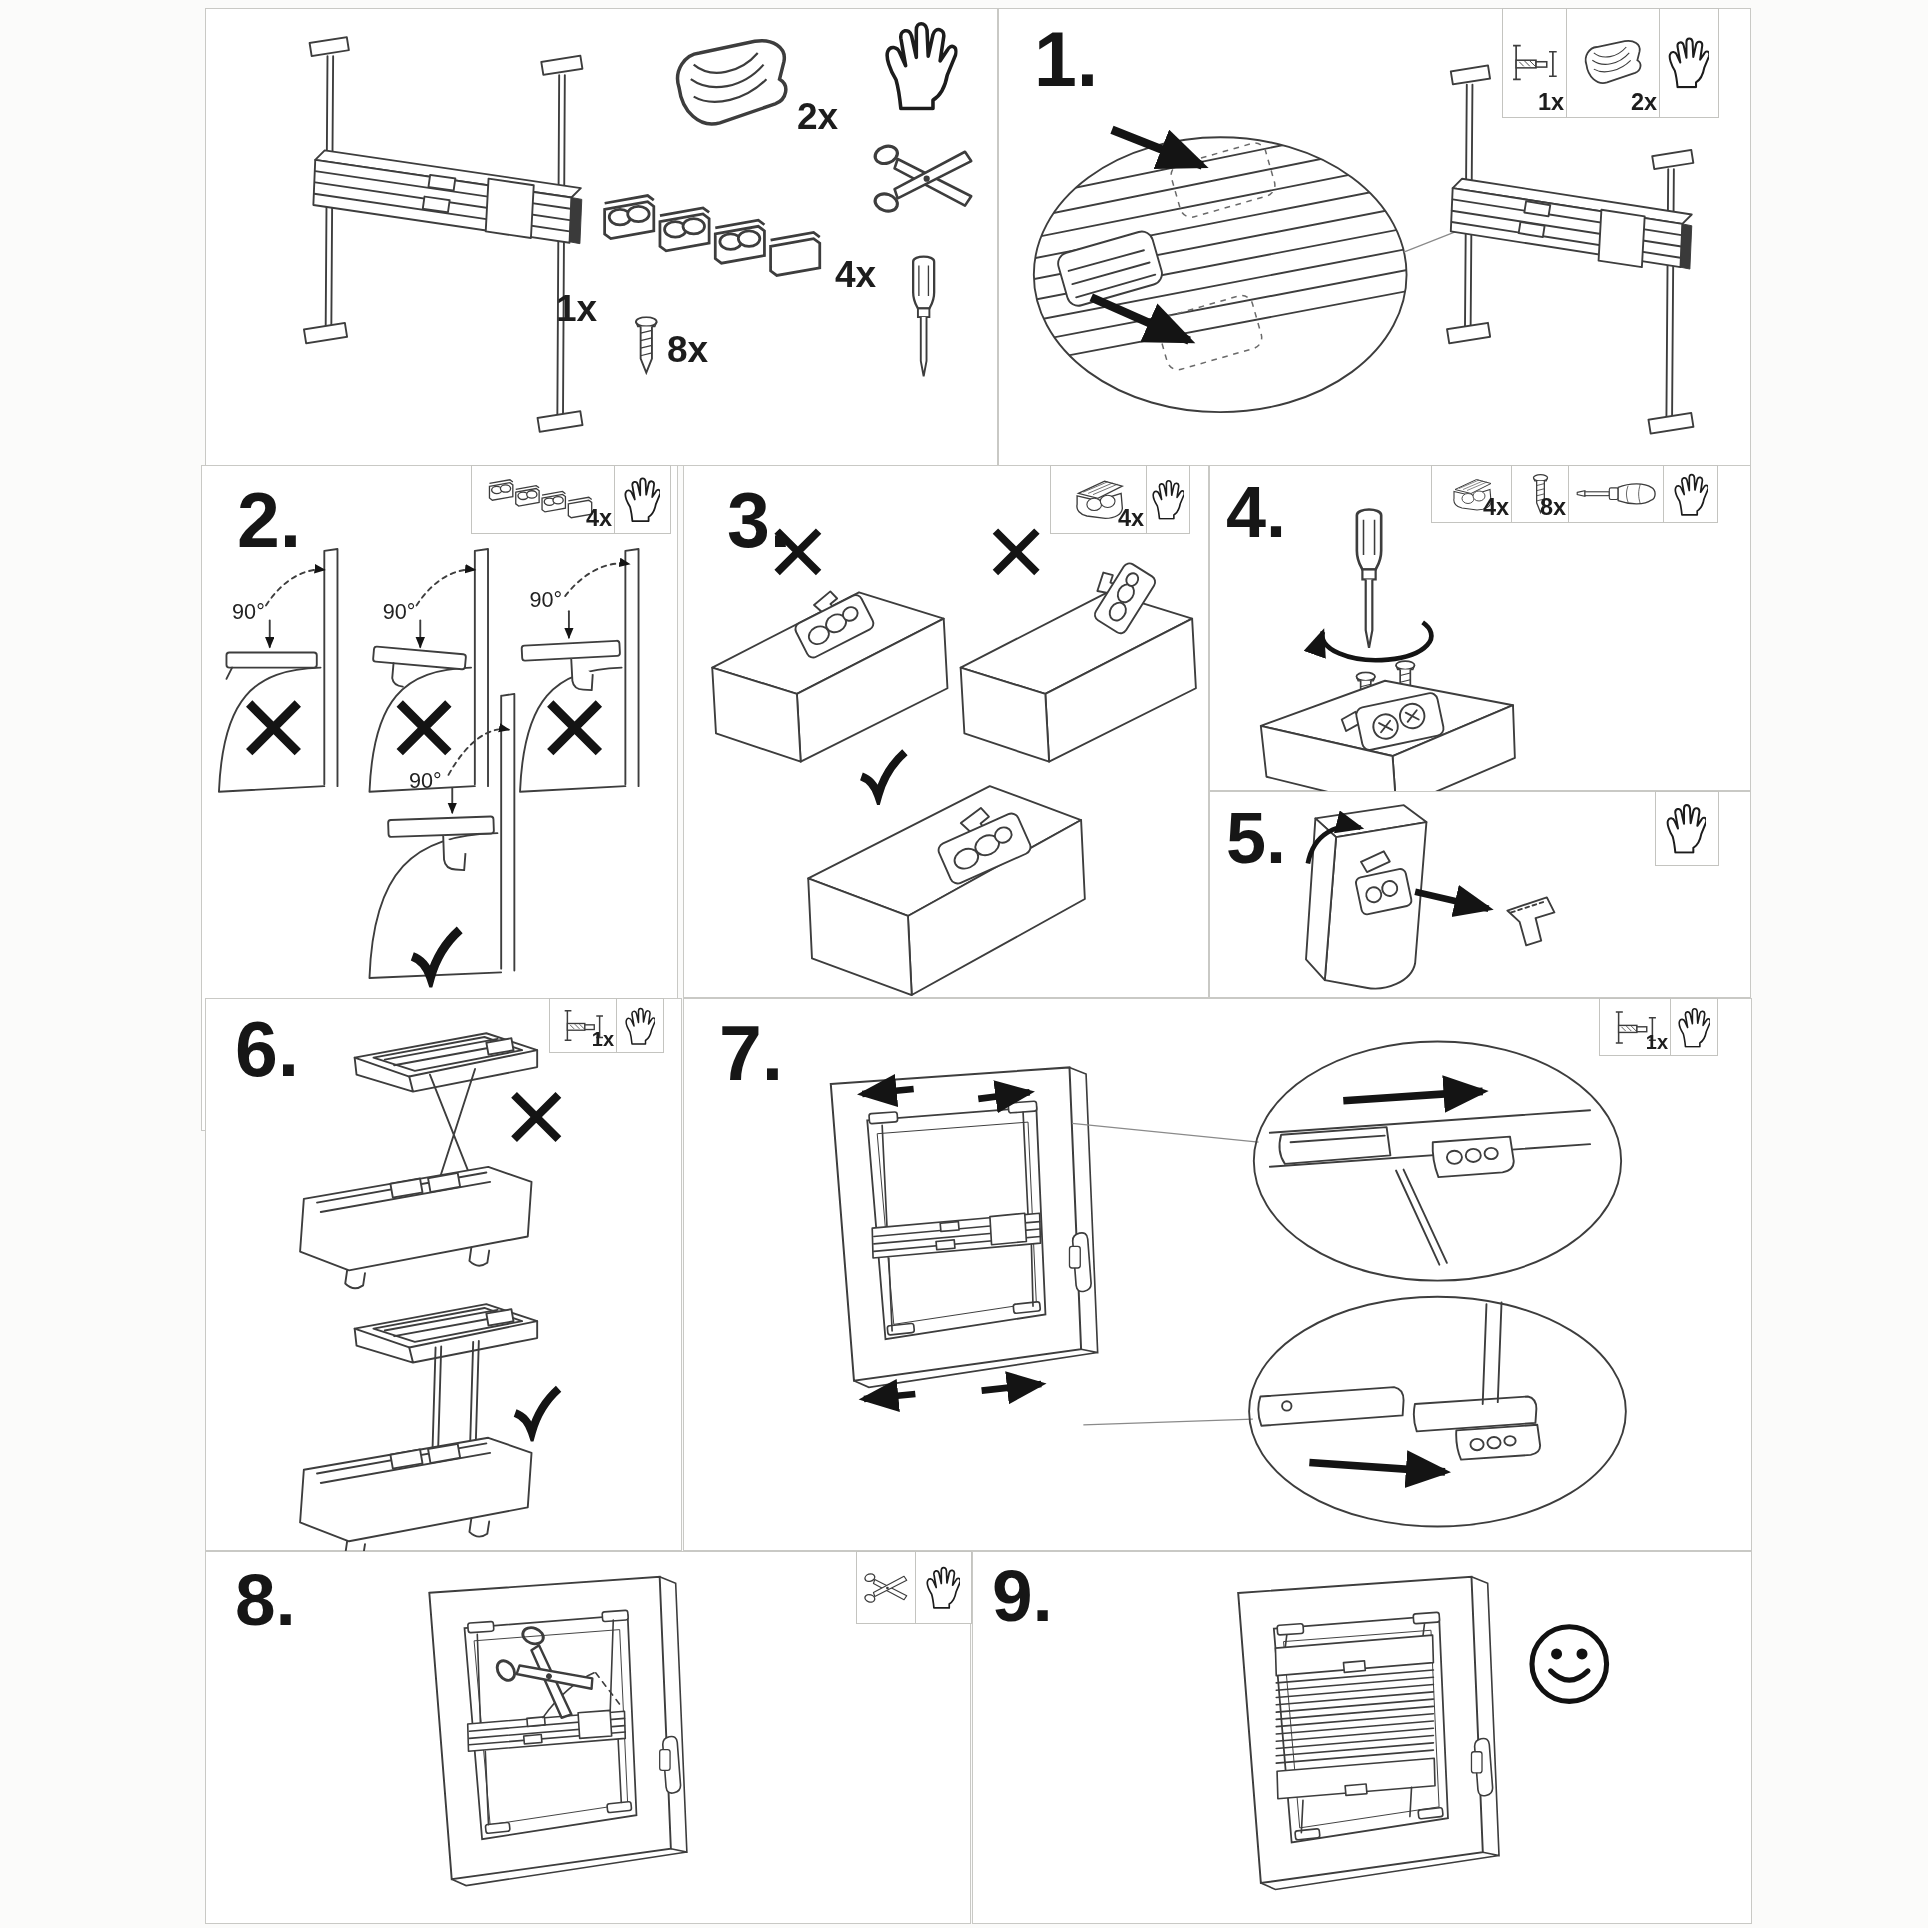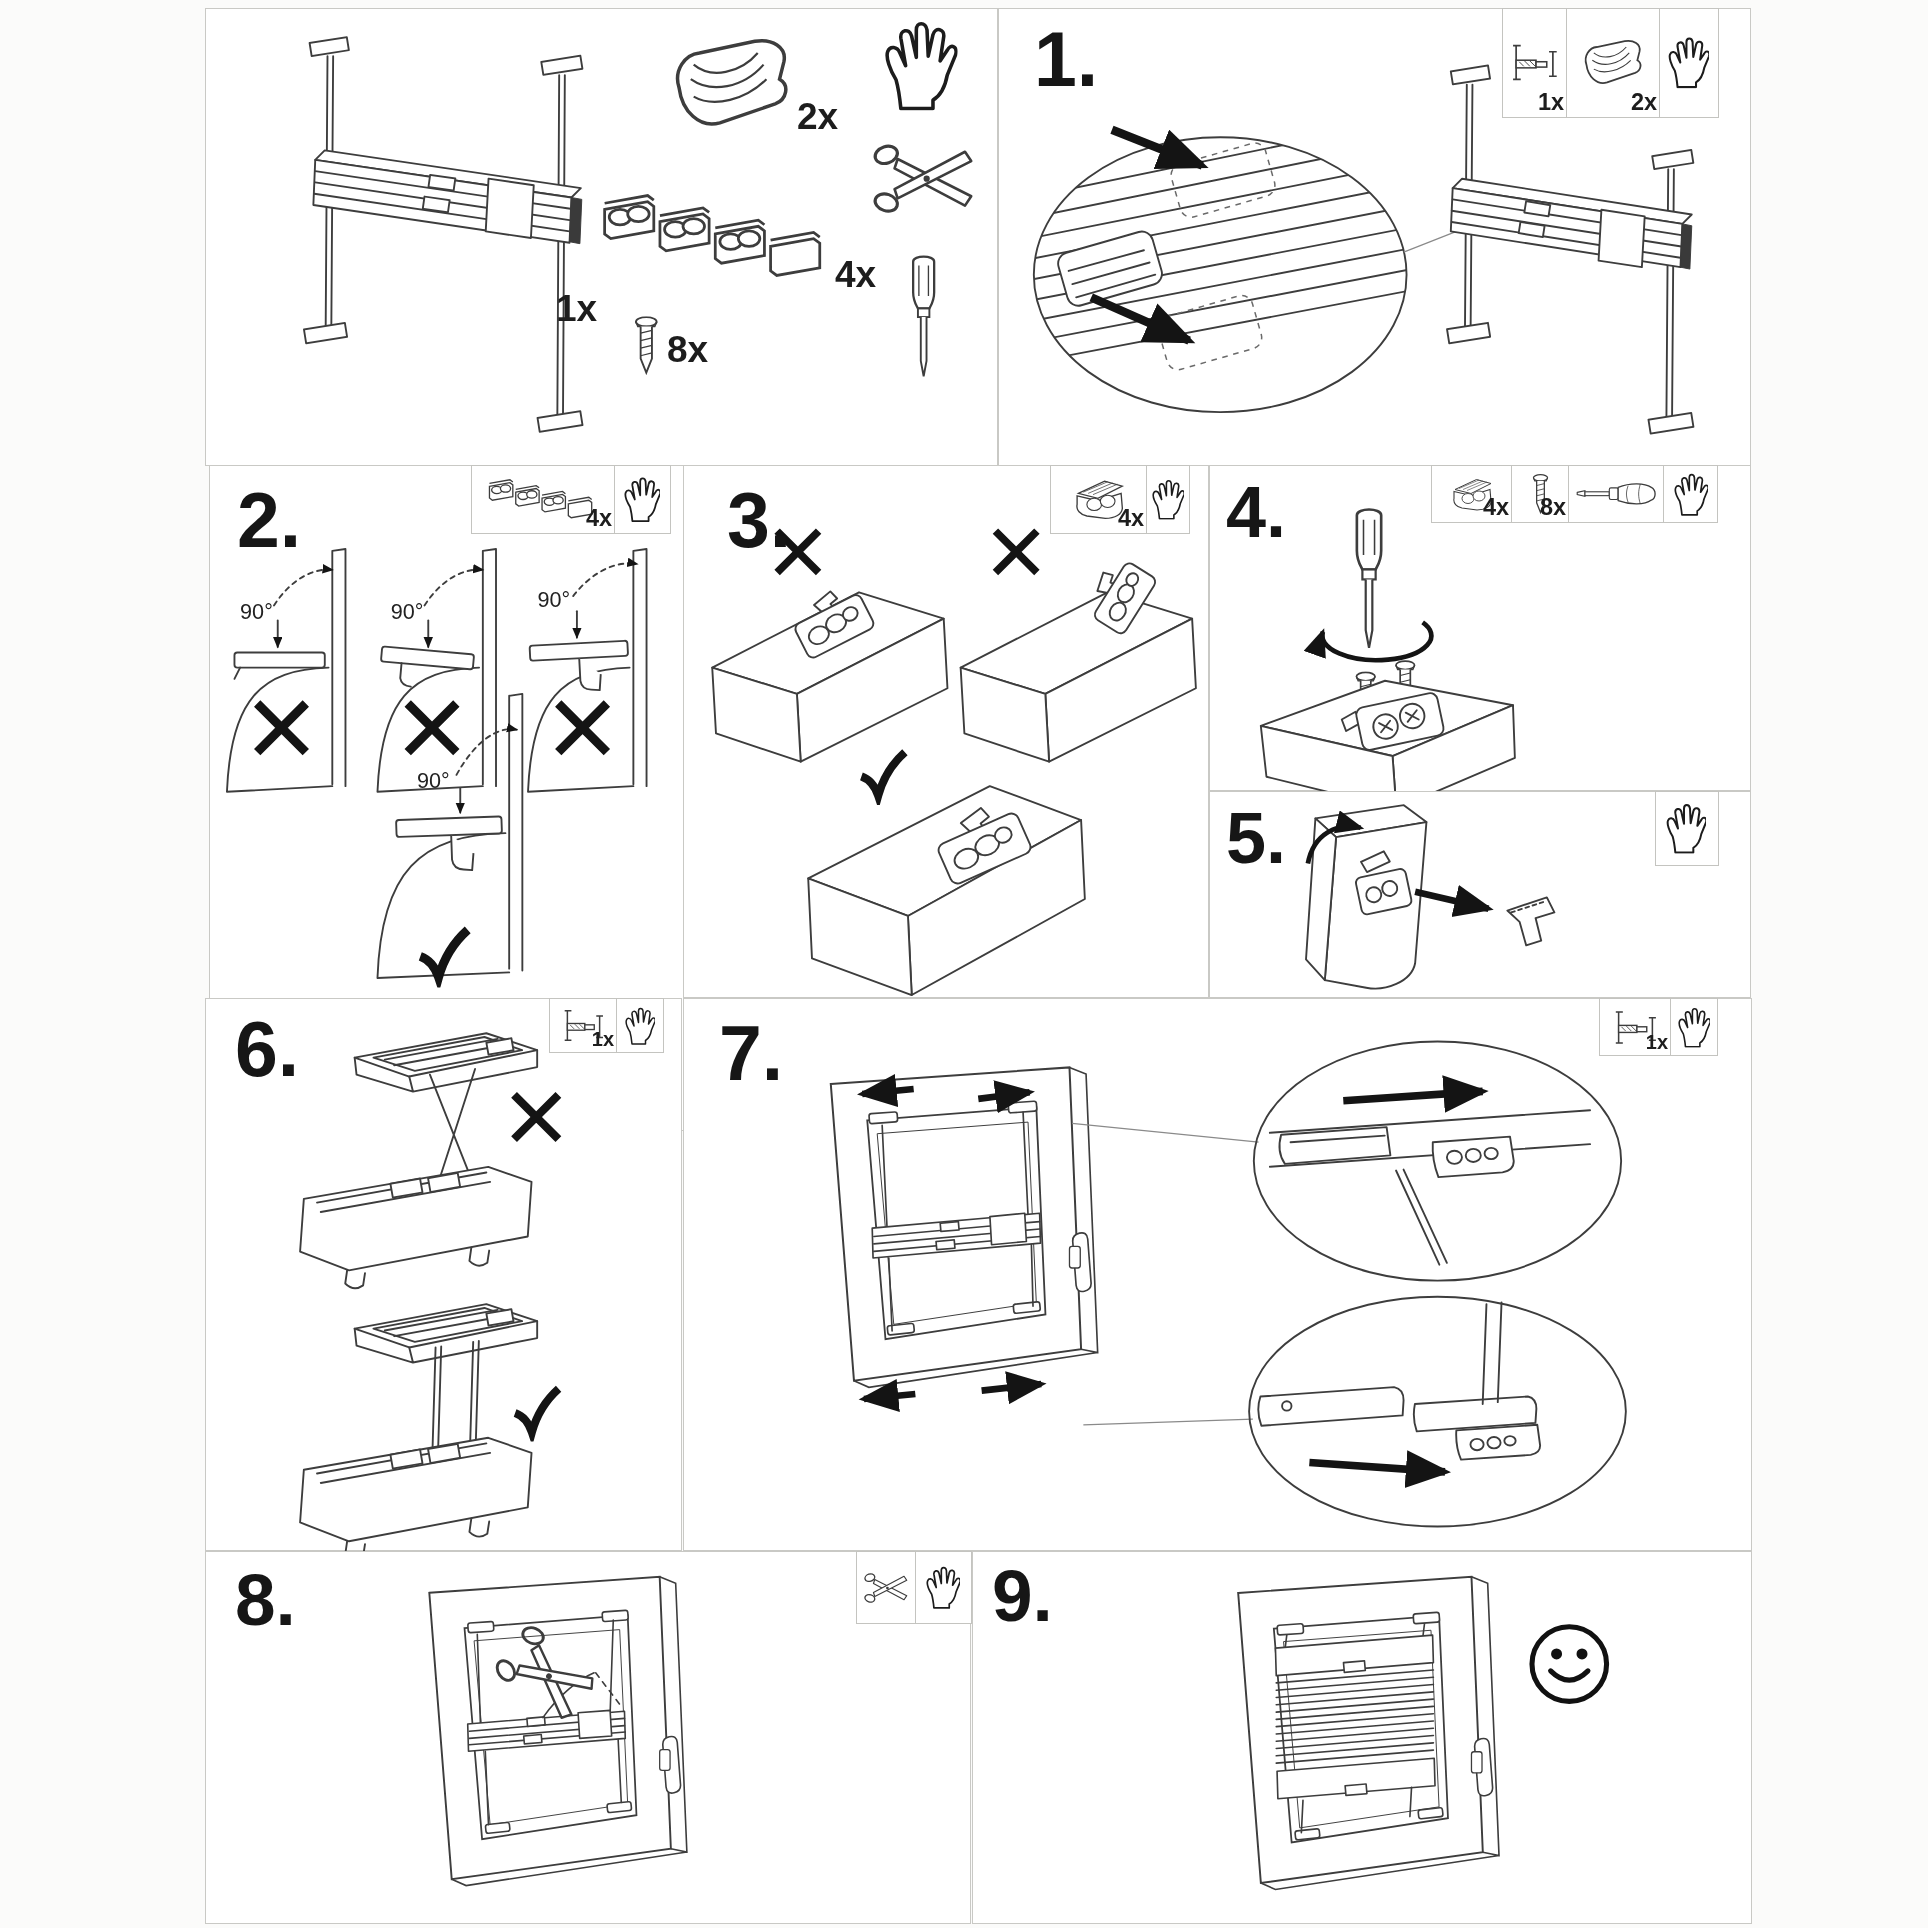--- a/index.html
+++ b/index.html
@@ -220,21 +220,21 @@
         </svg>
       <span class="qty">2x</span>
     </div>
     <div class="hcell" style="width:57px;">
       <svg width="41" height="53" viewBox="0 0 60 76">
           <use href="#hand"></use>
         </svg>
     </div>
   </div>
 
-  <div class="panel" style="left:209px;top:465px;width:477px;height:666px;padding-left:9px;">
+  <div class="panel" style="left:201px;top:465px;width:477px;height:666px;padding-left:9px;">
     <svg width="477" height="533" viewBox="0 0 507 566">
       <g>
 
         <g transform="translate(14,88)">
           <path class="ln" d="M116,2 L116,250 M130,0 L130,252 M116,2 L130,0"></path>
           <path class="ln" d="M4,258 C8,160 40,128 112,126 M4,258 L116,252"></path>
           <rect class="lf" x="12" y="110" width="96" height="16" rx="3"></rect>
           <path class="ln" d="M18,126 l-6,12" stroke-width="1.6"></path>
           <text x="18" y="74" font-size="23" fill="#222">90°</text>
           <path d="M54,60 C72,32 96,20 116,22" class="ln" stroke-width="1.6" stroke-dasharray="5 5" marker-end="url(#mA)"></path>

